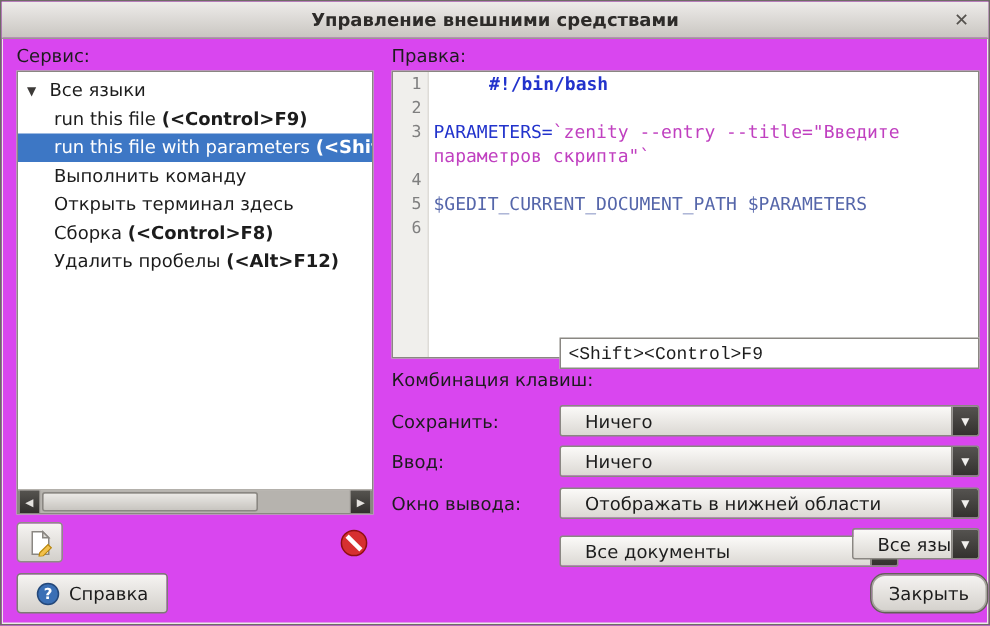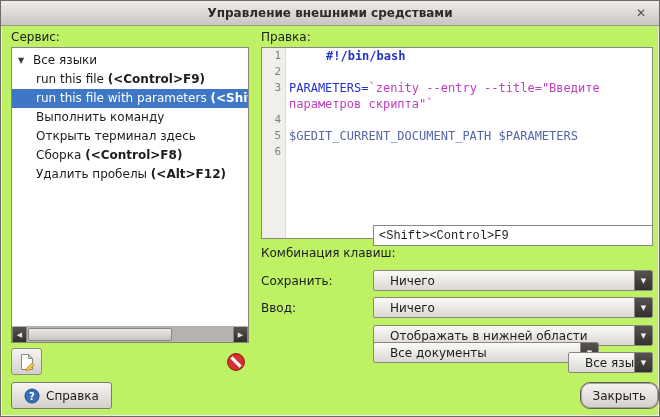--- a/index.html
+++ b/index.html
@@ -1,19 +1,19 @@
 <!DOCTYPE html>
 <html><head>
 <meta charset="utf-8">
 <style>
   html,body{margin:0;padding:0;}
   body{width:660px;height:417px;background:#b0aca8;}
   .window{
     width:660px;height:417px;box-sizing:border-box;position:relative;overflow:hidden;
-    border:1px solid #6e6b66;background:#bef264;
+    border:1px solid #6e6b66;background:#d946ef;
     box-shadow:inset 0 0 0 1px #eceae6;
     font-family:"DejaVu Sans","Liberation Sans",sans-serif;font-size:12px;color:#1c1c1c;
   }
   
   .titlebar{
     height:24px;background:linear-gradient(#eeecea,#c9c6c1);
     border-bottom:1px solid #9c9892;display:flex;align-items:center;justify-content:center;
     font-weight:bold;font-size:12px;color:#2d2b29;position:relative;
   }
   .close-btn{
@@ -89,21 +89,21 @@
   }
   .combo-text{flex:1;padding:0 16px;white-space:nowrap;overflow:hidden;font-size:12px;}
   .combo-arrow{
     width:17px;align-self:stretch;border-left:1px solid #8a8782;border-radius:0 1px 1px 0;
     background:linear-gradient(#555350,#33312e);color:#f0efec;
     font-size:7px;display:flex;align-items:center;justify-content:center;
   }
   .combo-save{left:372px;top:269px;width:280px;}
   .combo-input{left:372px;top:296px;width:280px;}
   .combo-output{left:372px;top:324px;width:280px;}
-  .combo-applic{left:372px;top:341px;width:226px;}
+  .combo-applic{left:372px;top:356px;width:226px;}
   .combo-lang{left:567px;top:351px;width:85px;}
   
   .push-btn{
     position:absolute;top:381px;height:27px;box-sizing:border-box;
     background:linear-gradient(#f6f4f2,#d3d0cb);border:1px solid #7d7a75;border-radius:3px;
     display:flex;align-items:center;gap:6px;padding:0 12px;
     font-family:"DejaVu Sans","Liberation Sans",sans-serif;font-size:12px;color:#1c1c1c;cursor:default;
   }
   .btn-help{left:10px;}
   .btn-close{right:0;border-color:#636059;box-shadow:0 0 0 1px #a5a29c inset;border-radius:10px;}
@@ -211,20 +211,21 @@
     <span class="combo-text">Ничего</span>
     <span class="combo-arrow">▼</span>
   </div>
 
   <span class="form-label lbl-r3">Ввод:</span>
   <div class="combo combo-input">
     <span class="combo-text">Ничего</span>
     <span class="combo-arrow">▼</span>
   </div>
 
+  <span class="form-label lbl-r4">Окно вывода:</span>
   <div class="combo combo-output">
     <span class="combo-text">Отображать в нижней области</span>
     <span class="combo-arrow">▼</span>
   </div>
 
   <div class="combo combo-applic">
     <span class="combo-text">Все документы</span>
     <span class="combo-arrow">▼</span>
   </div>
   <div class="combo combo-lang">

